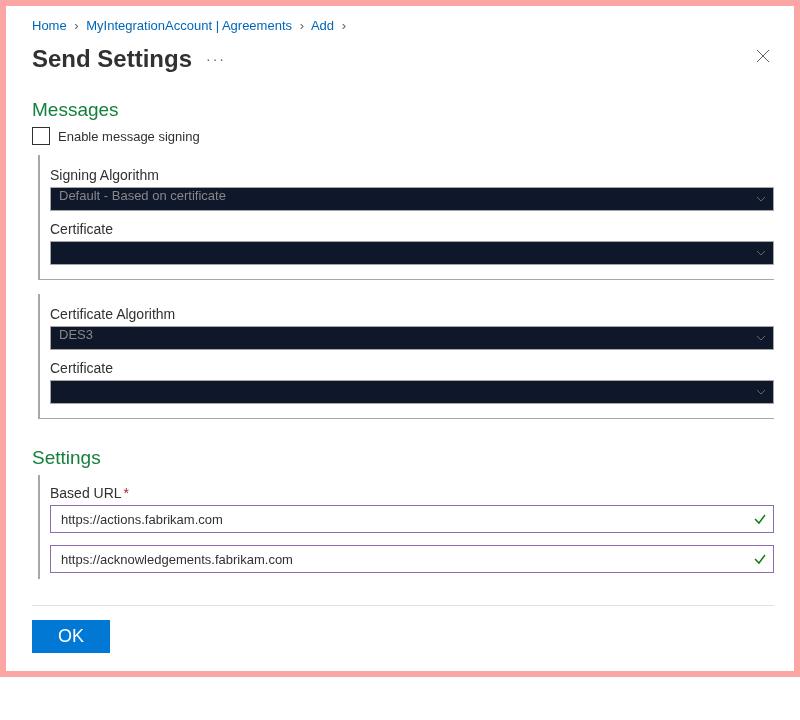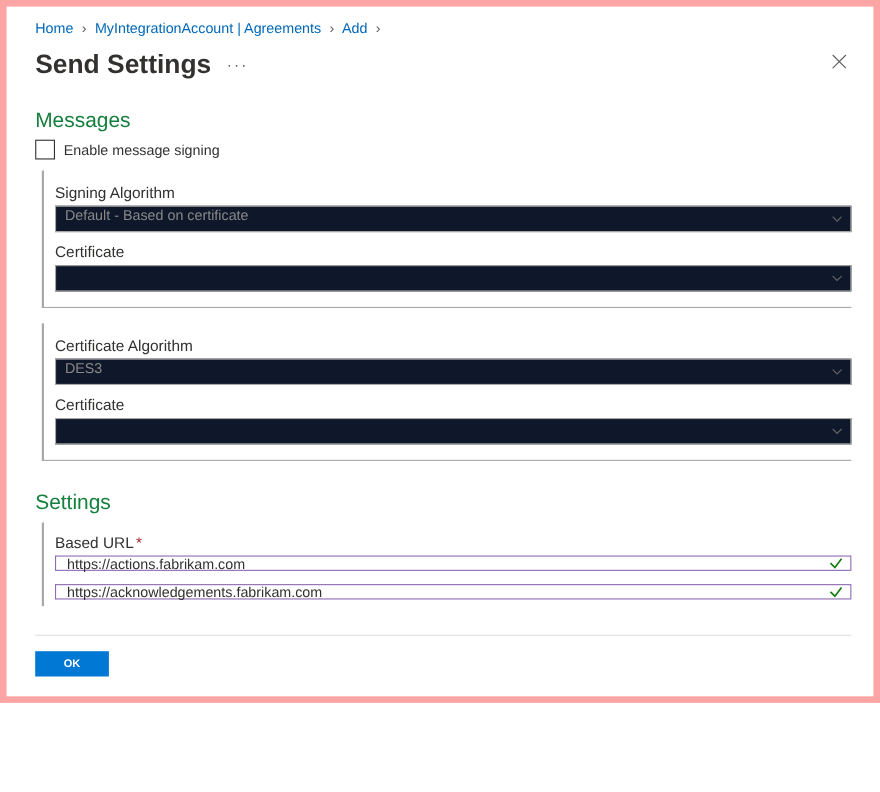--- a/index.html
+++ b/index.html
@@ -61,21 +61,21 @@
     cursor: default;
   }
   .select .chev {
     position:absolute; right:6px; top:50%; transform:translateY(-50%);
     color:#666;
   }
   .req-star { color:#a4262c; margin-left:2px; }
   .textfield-wrap {
     position:relative; width:100%;
     border:1px solid #8c6bb1;
-    height:14px;
+    height:28px;
     display:flex; align-items:center;
     padding: 0 28px 0 8px;
     margin-bottom:12px;
   }
   .textfield {
     width:100%; border:none; outline:none; font-size:13px; color:#323130;
     background:transparent; font-family:inherit;
   }
   .valid-check {
     position:absolute; right:6px; top:50%; transform:translateY(-50%);
@@ -86,21 +86,21 @@
     padding: 6px 0 2px 10px;
     margin: 4px 0 6px 6px;
   }
   .footer {
     border-top:1px solid #e1e1e1;
     margin-top: 26px;
     padding-top: 14px;
   }
   .ok-btn {
     background:#0078d4; color:#fff; border:none;
-    padding: 6px 26px; font-size:10px; font-weight:700;
+    padding: 6px 26px; font-size:18px; font-weight:400;
     cursor:pointer;
   }
   svg { display:block; }
 </style>
 </head>
 <body>
 
 <div class="container">
 
   <div class="breadcrumb">

